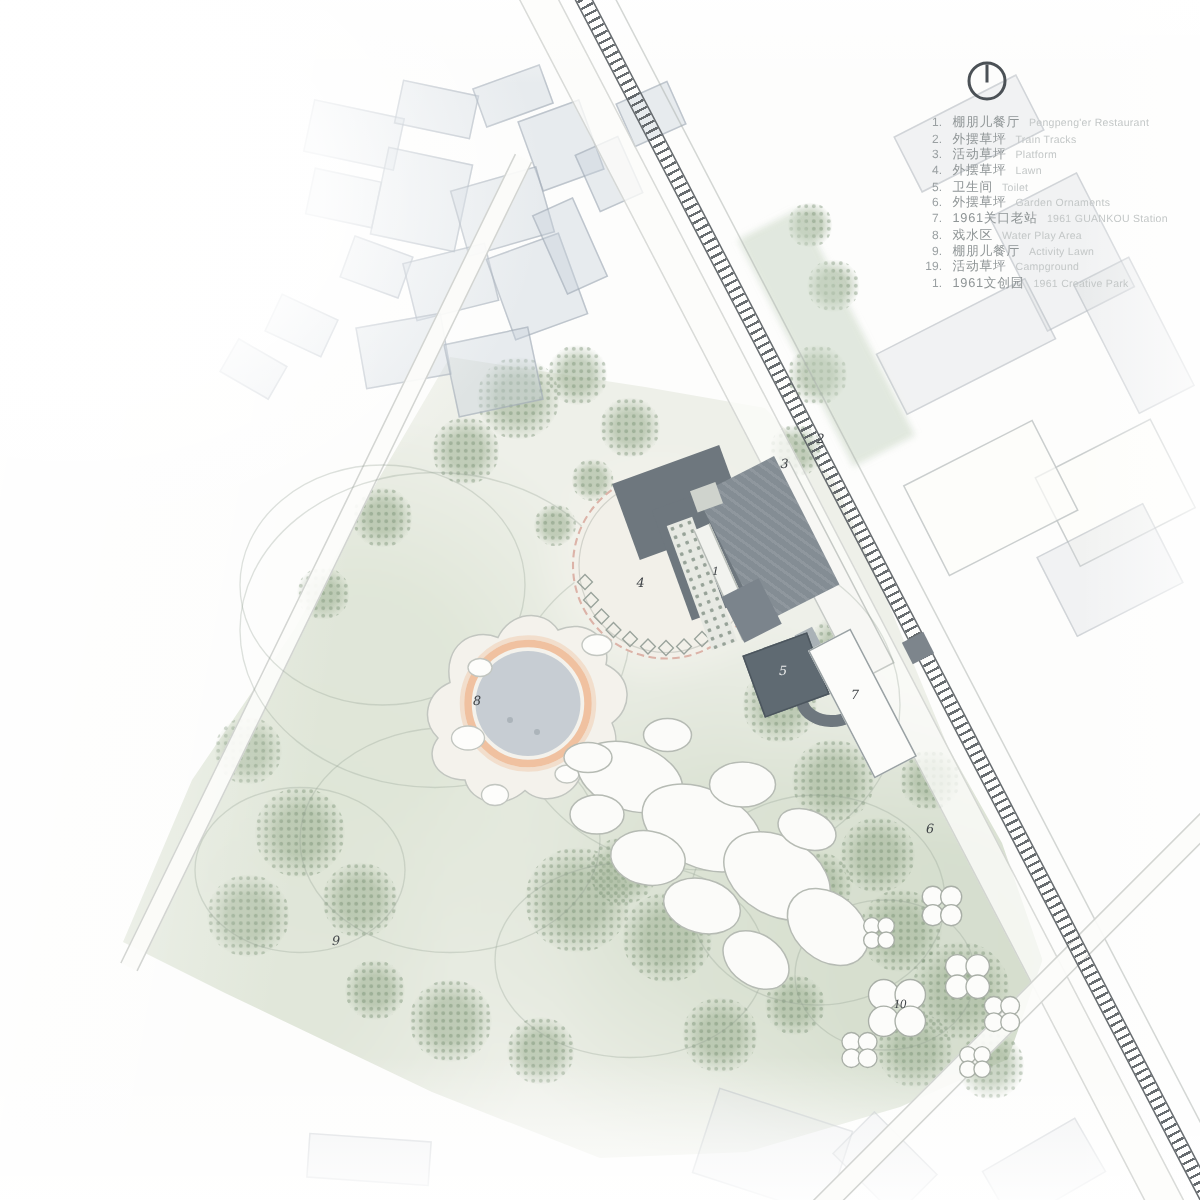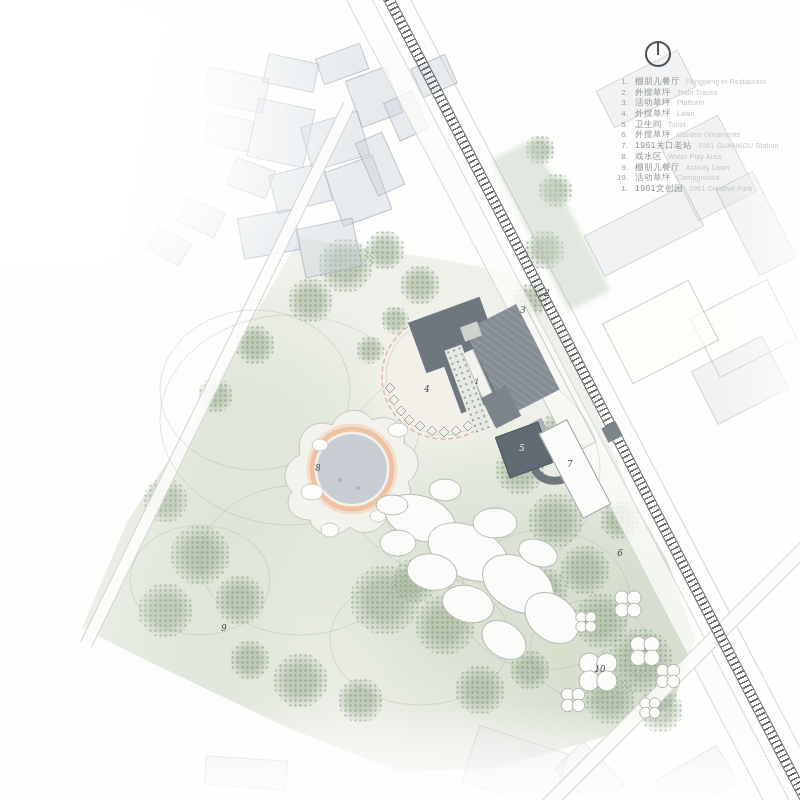--- a/index.html
+++ b/index.html
@@ -286,21 +286,21 @@
 
   <span class="plan-label small" style="left:477px;top:381px;">1</span>
   <span class="plan-label" style="left:547px;top:293px;">2</span>
   <span class="plan-label" style="left:523px;top:310px;">3</span>
   <span class="plan-label" style="left:427px;top:389px;">4</span>
   <span class="plan-label on-dark" style="left:522px;top:448px;">5</span>
   <span class="plan-label" style="left:620px;top:553px;">6</span>
   <span class="plan-label" style="left:570px;top:464px;">7</span>
   <span class="plan-label" style="left:318px;top:468px;">8</span>
   <span class="plan-label" style="left:224px;top:628px;">9</span>
-  <span class="plan-label" style="left:600px;top:669px;">10</span>
+  <span class="plan-label" style="left:600px;top:669px;font-family:Liberation Serif, serif;">10</span>
 
   <div class="north">
     <div class="tick"></div>
   </div>
 
   <div class="legend">
     <div class="lg-row">
         <span class="lg-num">1.</span>
         <span class="lg-zh">棚朋儿餐厅</span>
         <span class="lg-en">Pengpeng'er Restaurant</span>

